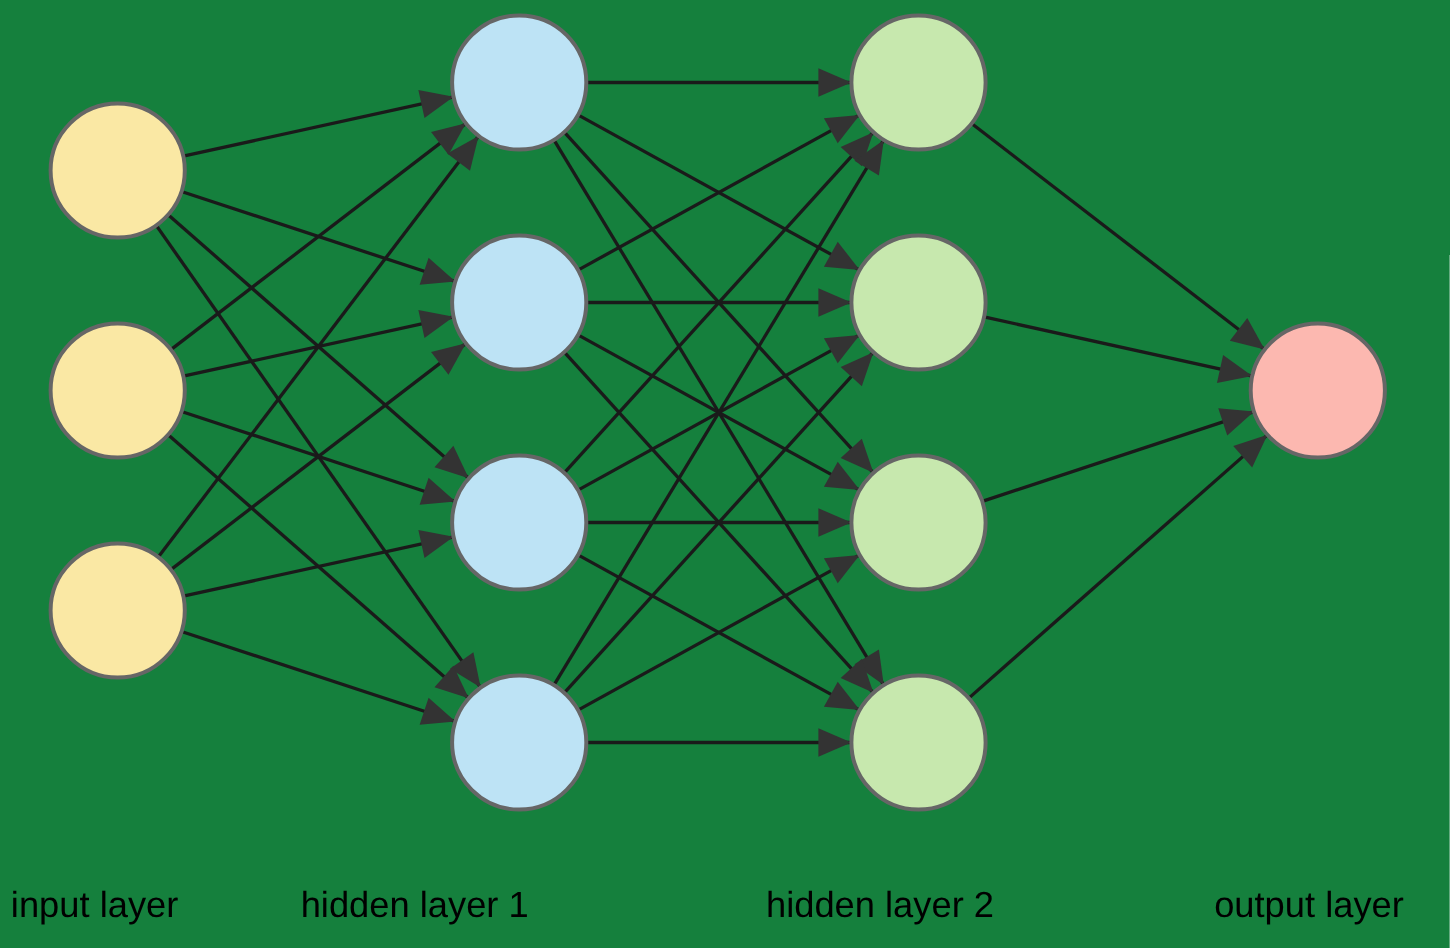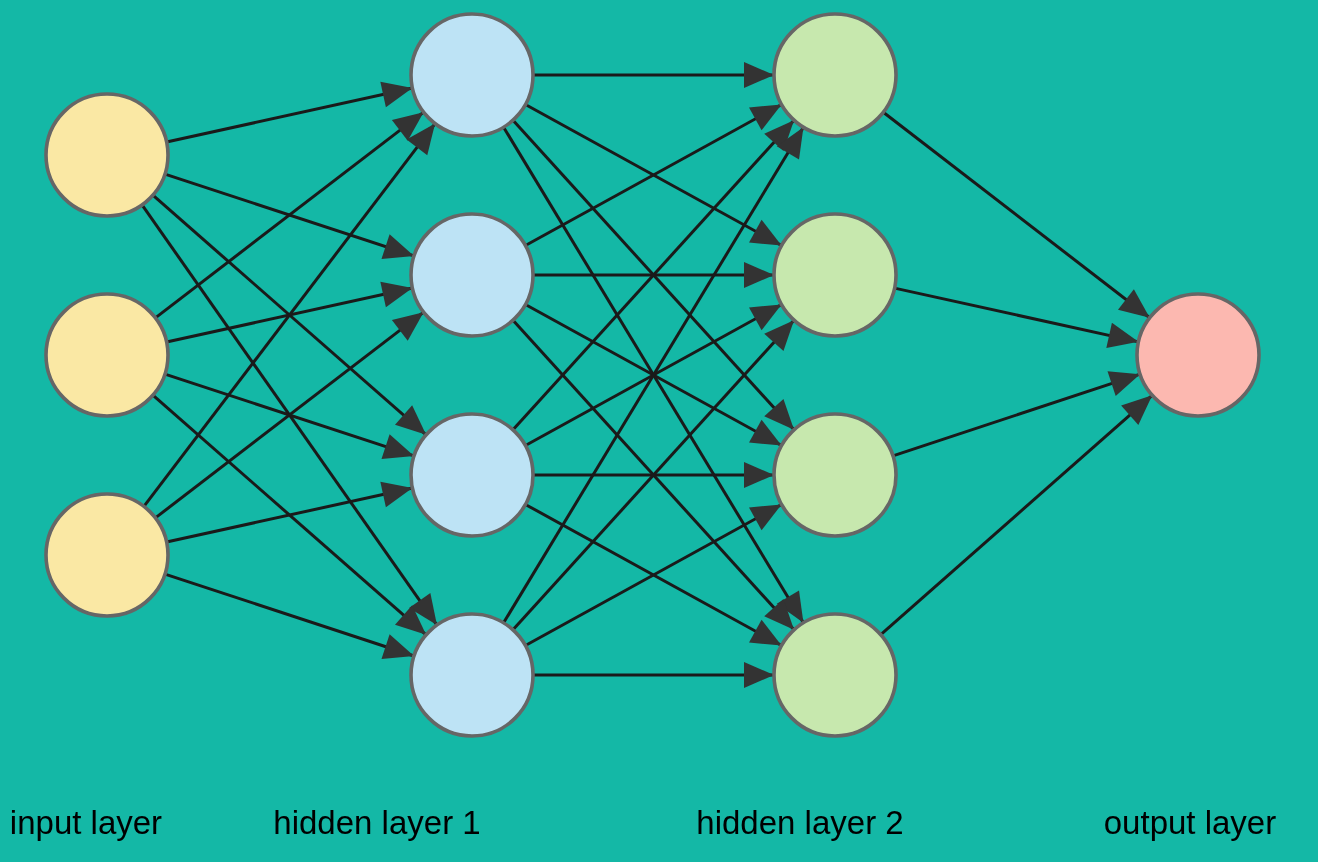--- a/index.html
+++ b/index.html
@@ -11,21 +11,21 @@
   body {
     width: 1318px;
     height: 862px;
     font-family: "Liberation Sans", sans-serif;
     overflow: hidden;
   }
   #diagram-root {
     position: relative;
     width: 1318px;
     height: 862px;
-    background: #14b8a6;
+    background: #15803d;
   }
   #nn-svg {
     position: absolute;
     top: 0;
     left: 0;
     width: 1318px;
     height: 862px;
     display: block;
   }
   .layer-label {

